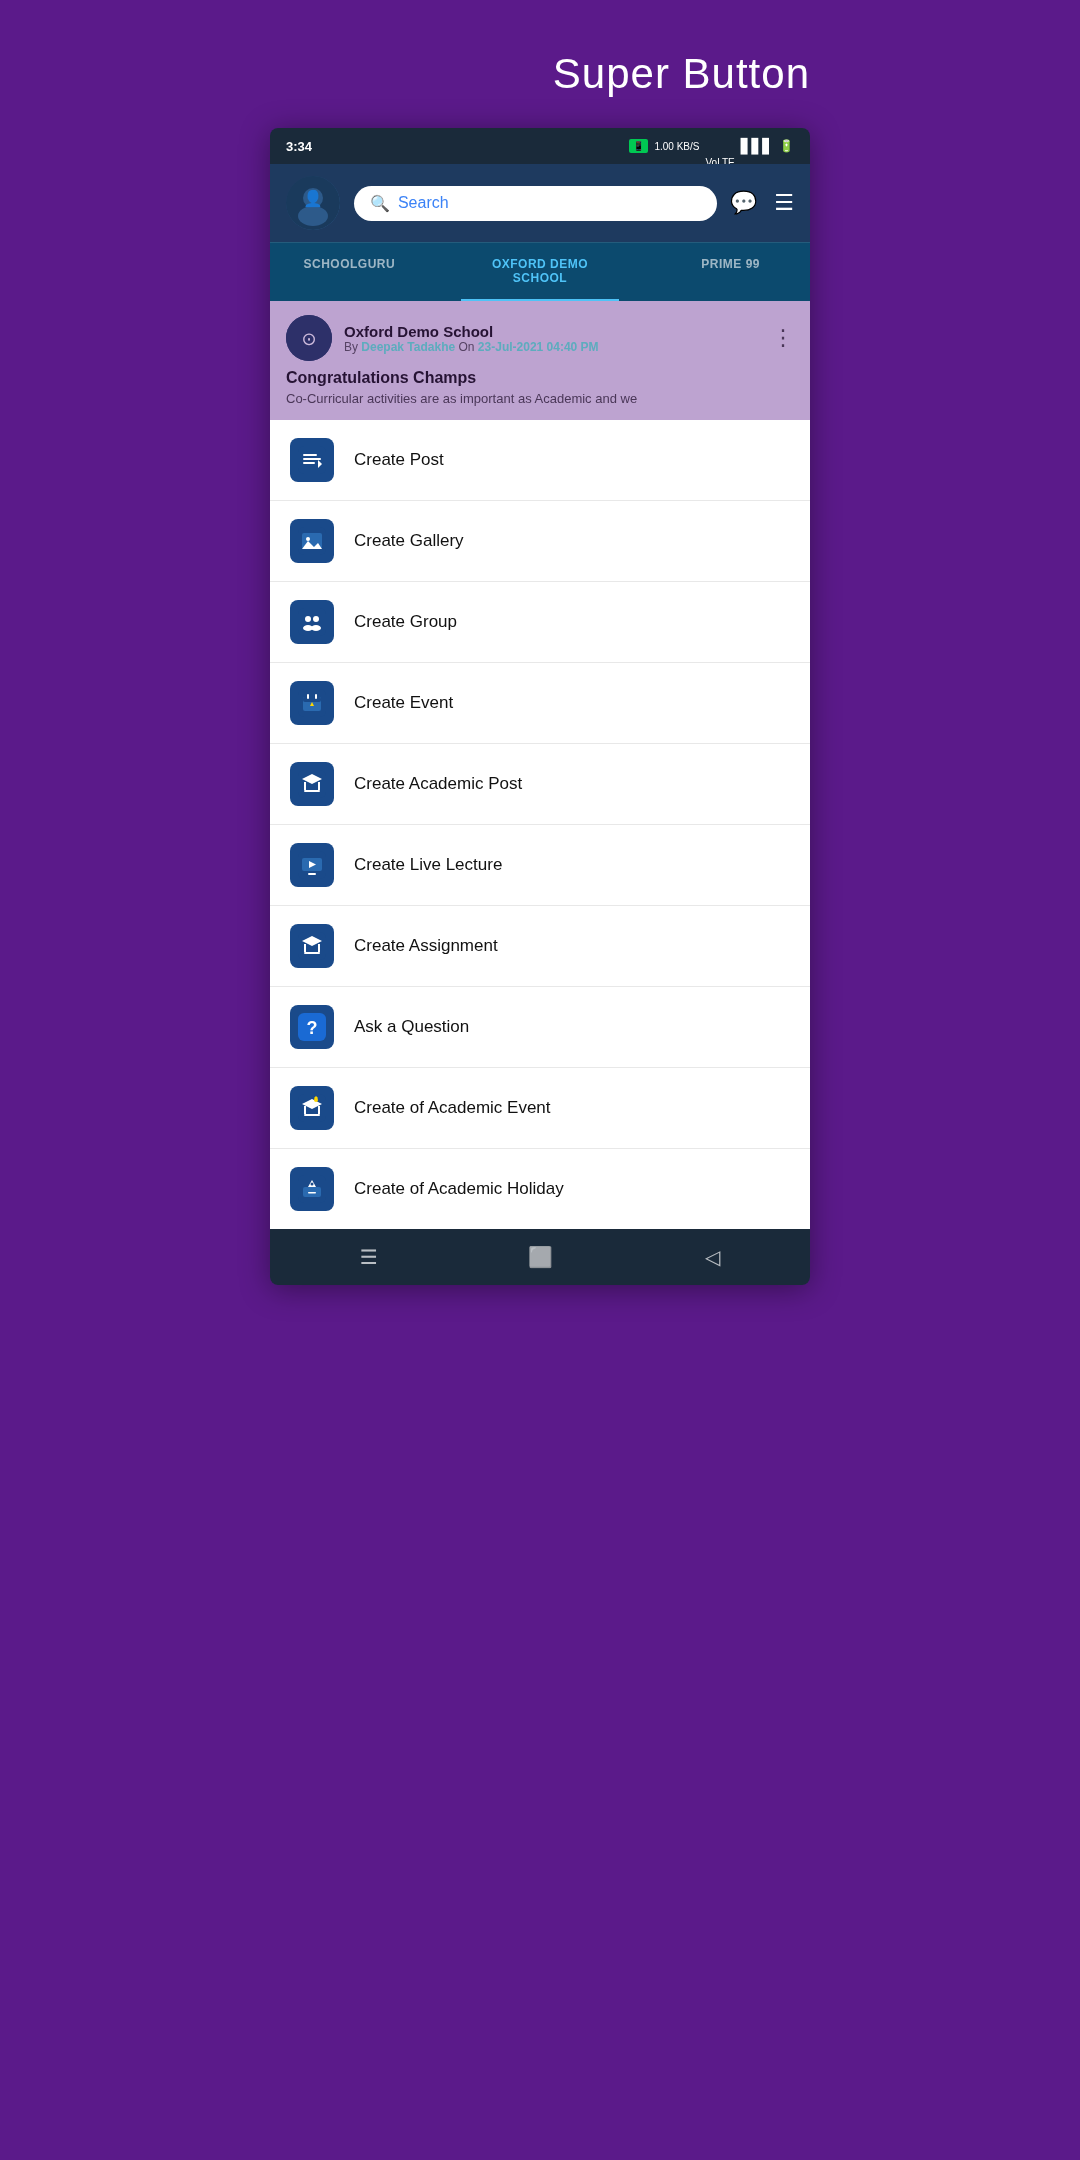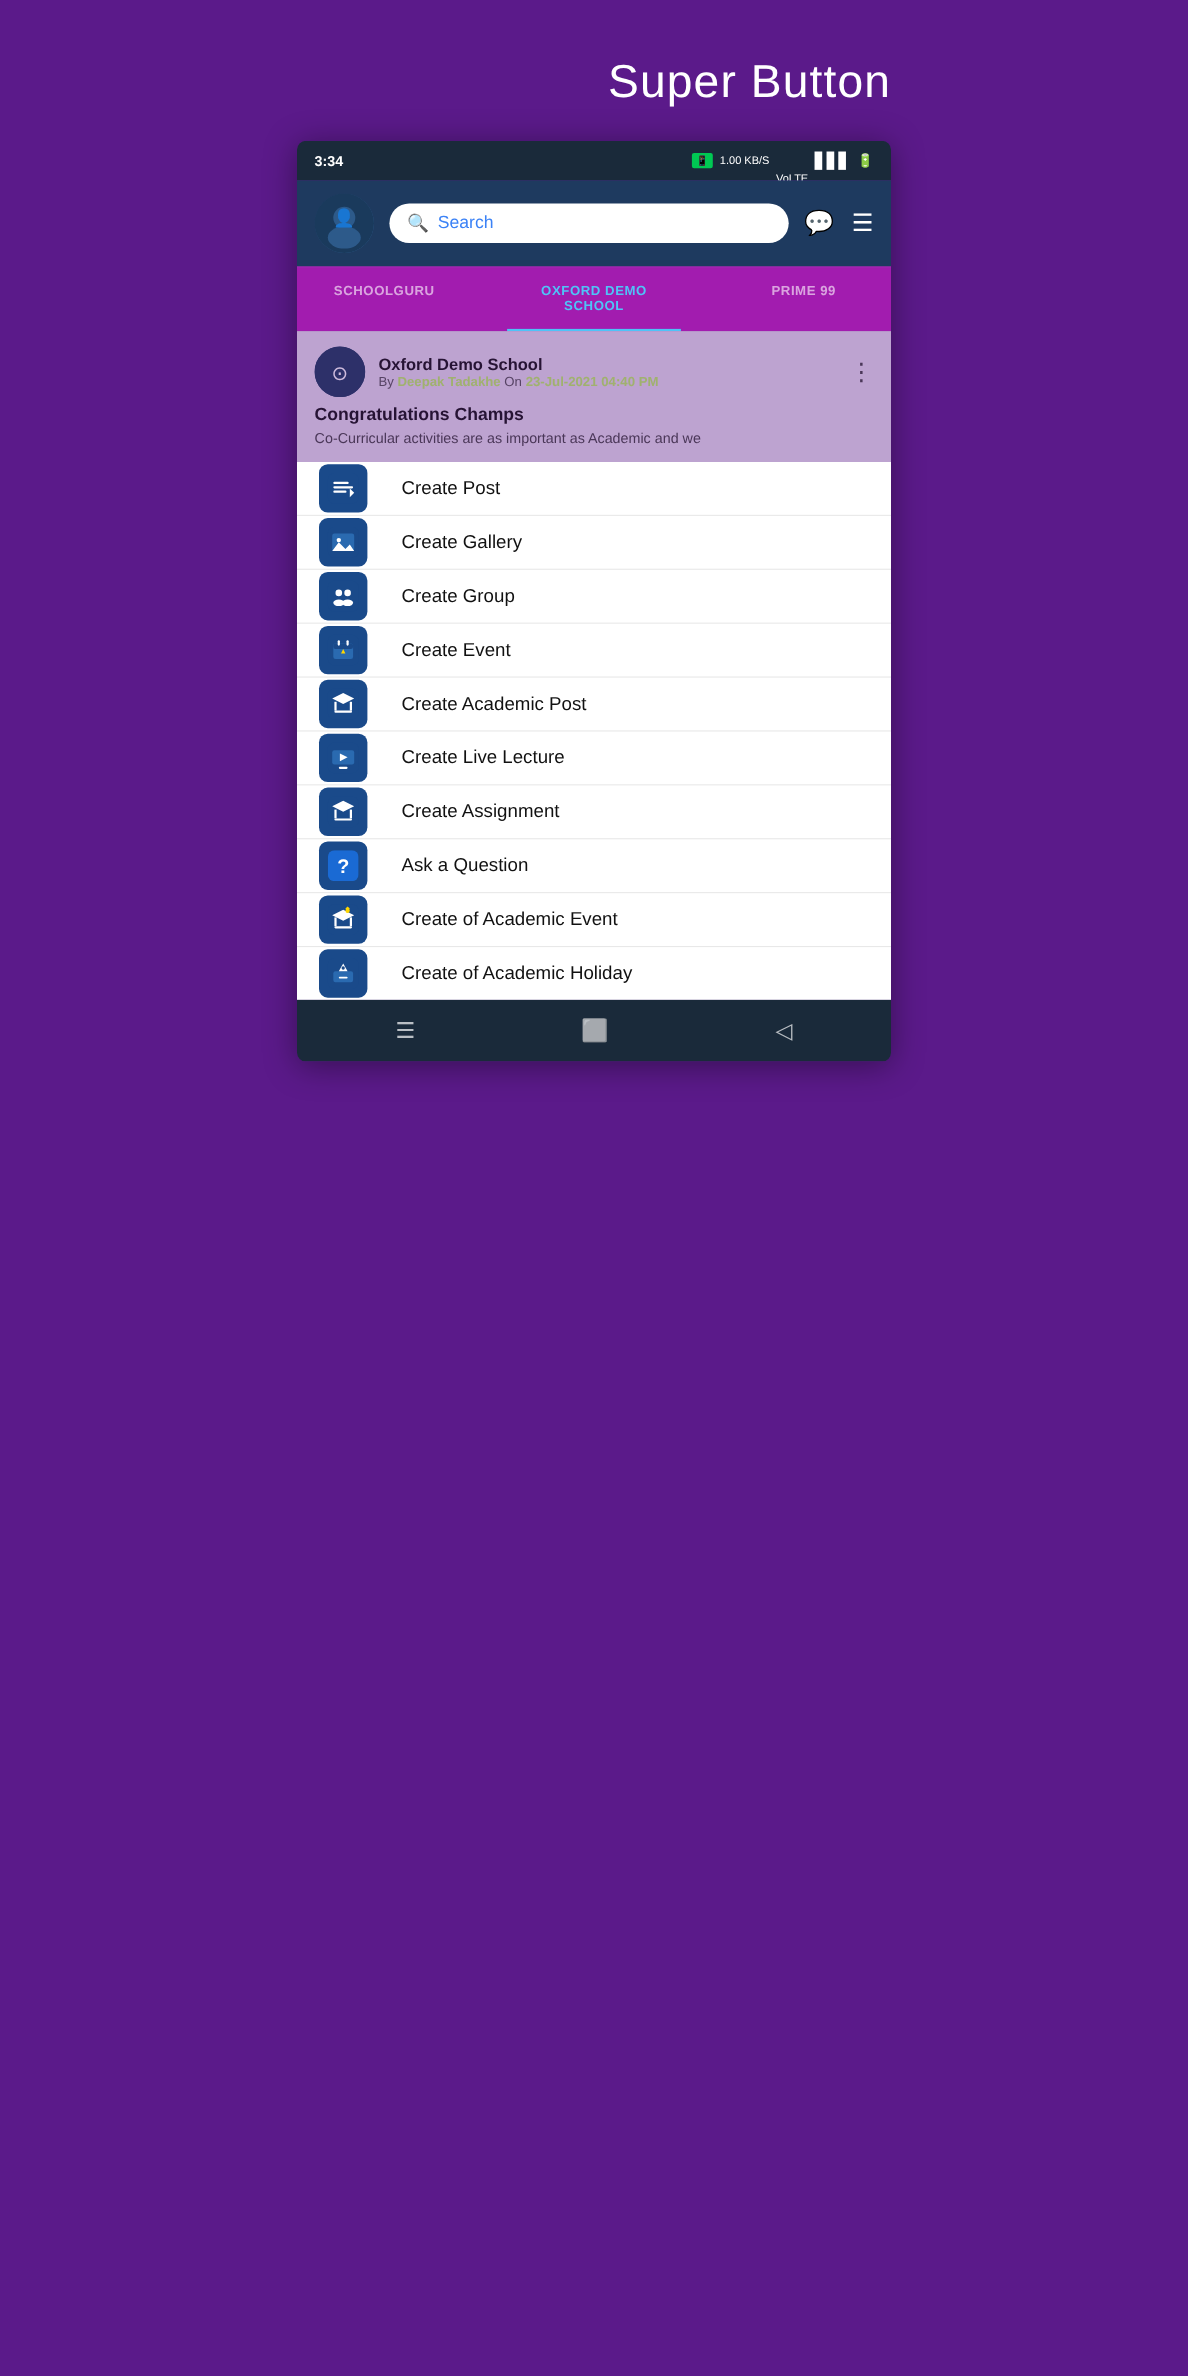--- a/index.html
+++ b/index.html
@@ -102,21 +102,21 @@
       gap: 16px;
       align-items: center;
     }
     .chat-icon, .menu-icon {
       color: white;
       font-size: 22px;
       cursor: pointer;
     }
     
     .tab-bar {
-      background: #a21caf;
+      background: #0c4a6e;
       display: flex;
       border-top: 1px solid rgba(255,255,255,0.1);
       gap: 32px;
     }
     .tab-item {
       flex: 1;
       text-align: center;
       padding: 14px 6px;
       font-size: 12px;
       font-weight: 600;
@@ -157,21 +157,21 @@
     }
     .school-name {
       font-weight: 700;
       font-size: 15px;
       color: #111;
     }
     .post-meta {
       font-size: 12px;
       color: #555;
     }
-    .post-meta b { font-weight: 700; color: #bef264; }
+    .post-meta b { font-weight: 700; color: #5eead4; }
     .more-btn {
       font-size: 22px;
       color: #444;
       cursor: pointer;
     }
     .post-title {
       font-size: 16px;
       font-weight: 700;
       color: #111;
       margin-bottom: 4px;
@@ -180,24 +180,24 @@
       font-size: 13px;
       color: #444;
     }
     
     .menu-list {
       background: white;
     }
     .menu-item {
       display: flex;
       align-items: center;
-      padding: 2px 20px;
+      padding: 18px 20px;
       border-bottom: 1px solid #e8e8e8;
       cursor: pointer;
-      gap: 31px;
+      gap: 20px;
     }
     .menu-item:last-child {
       border-bottom: none;
     }
     .menu-icon-box {
       width: 44px;
       height: 44px;
       border-radius: 8px;
       background: #1a4a8a;
       display: flex;

